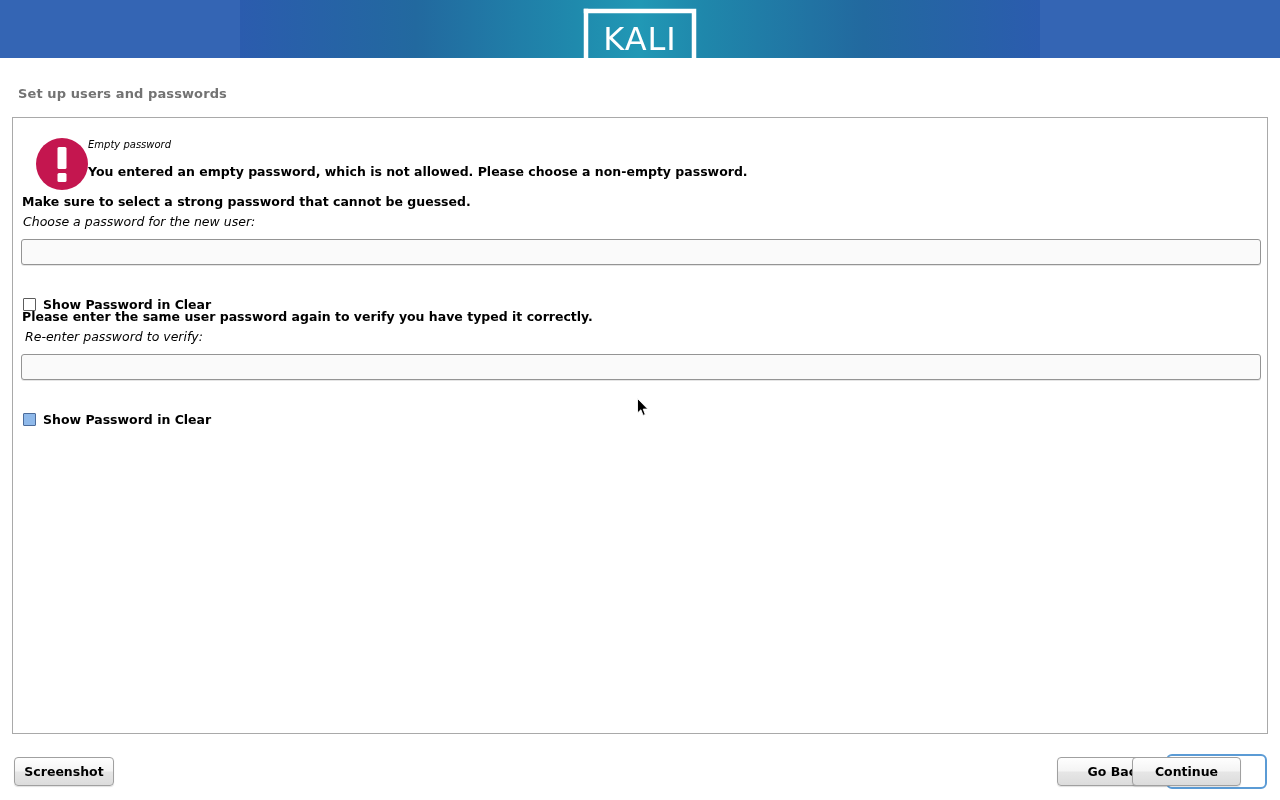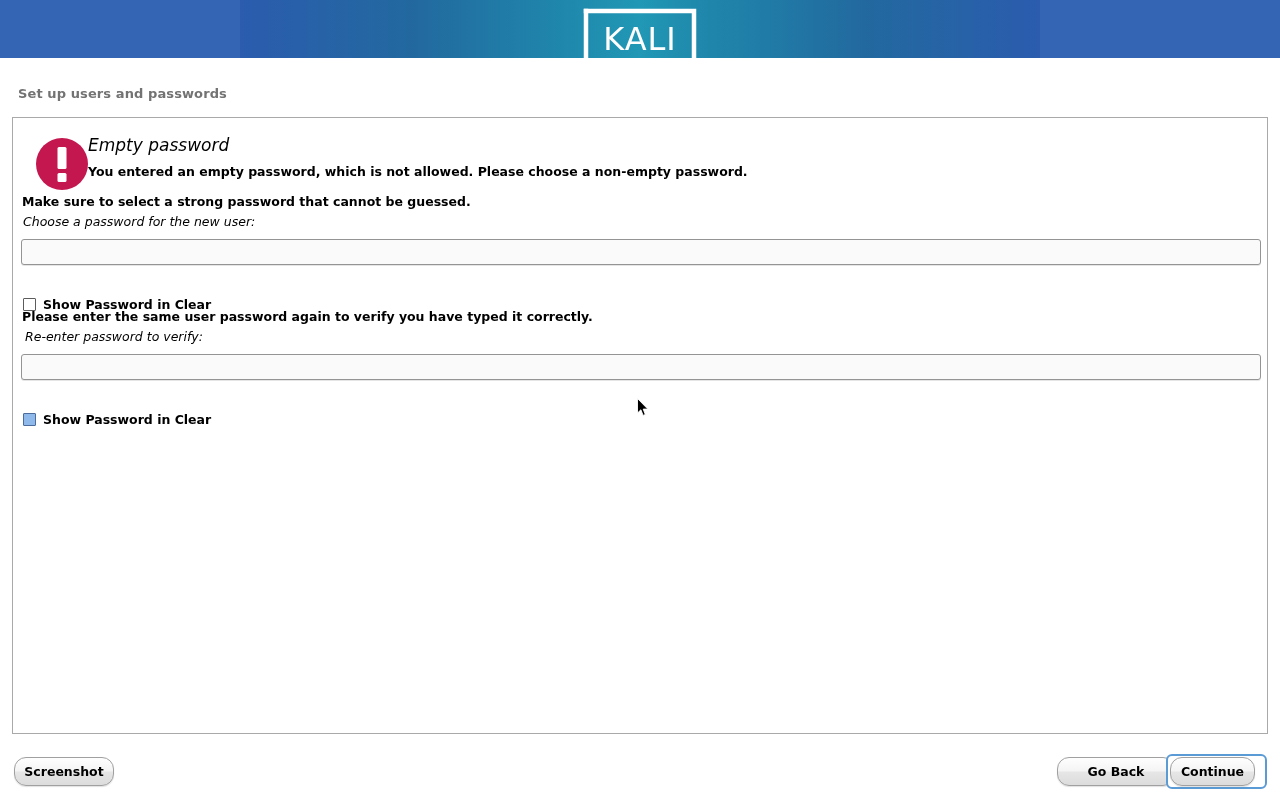--- a/index.html
+++ b/index.html
@@ -80,21 +80,21 @@
     top: 8px;
     width: 56px;
     height: 56px;
   }
   .error-text {
     position: absolute;
     left: 67px;
     top: 8px;
   }
   .error-title {
-    font-size: 17px;
+    font-size: 10px;
     font-style: italic;
     color: #000;
     line-height: 18px;
   }
   .error-body {
     font-size: 12.5px;
     font-weight: bold;
     color: #000;
     line-height: 20px;
     margin-top: 8px;
@@ -154,21 +154,21 @@
     color: #000;
     white-space: nowrap;
   }
 
   
   .btn {
     position: absolute;
     height: 29px;
     background: linear-gradient(to bottom, #fefefe 0%, #f4f4f4 48%, #e6e6e6 52%, #dcdcdc 100%);
     border: 1px solid #a0a0a0;
-    border-radius: 12px;
+    border-radius: 4px;
     font-family: "DejaVu Sans", "Liberation Sans", sans-serif;
     font-size: 12.5px;
     font-weight: bold;
     color: #000;
     cursor: pointer;
     box-shadow: 0 1px 1px rgba(0,0,0,0.12);
   }
   .btn-focusring {
     position: absolute;
     border: 2px solid #5b9bd5;
@@ -232,17 +232,17 @@
     <span class="check-label">Show Password in Clear</span>
   </div>
 
 </div>
 
 <button class="btn" style="left:14px; top:757px; width:100px;">Screenshot</button>
 
 <button class="btn" style="left:1057px; top:757px; width:118px;">Go Back</button>
 
 <div class="btn-focusring" style="left:1166px; top:754px; width:101px; height:35px;"></div>
-<button class="btn" style="left:1170px; top:757px; width:85px;">Continue</button>
+<button class="btn" style="left:1132px; top:757px; width:109px;">Continue</button>
 
 <svg class="cursor" viewBox="0 0 12 19">
   <path d="M0.5 0.5 L0.5 15 L3.9 11.8 L6.1 17.4 L8.3 16.5 L6.2 11.1 L10.8 11.1 Z" fill="#000000" stroke="#ffffff" stroke-width="0.9"></path>
 </svg>
 
 </body></html>

